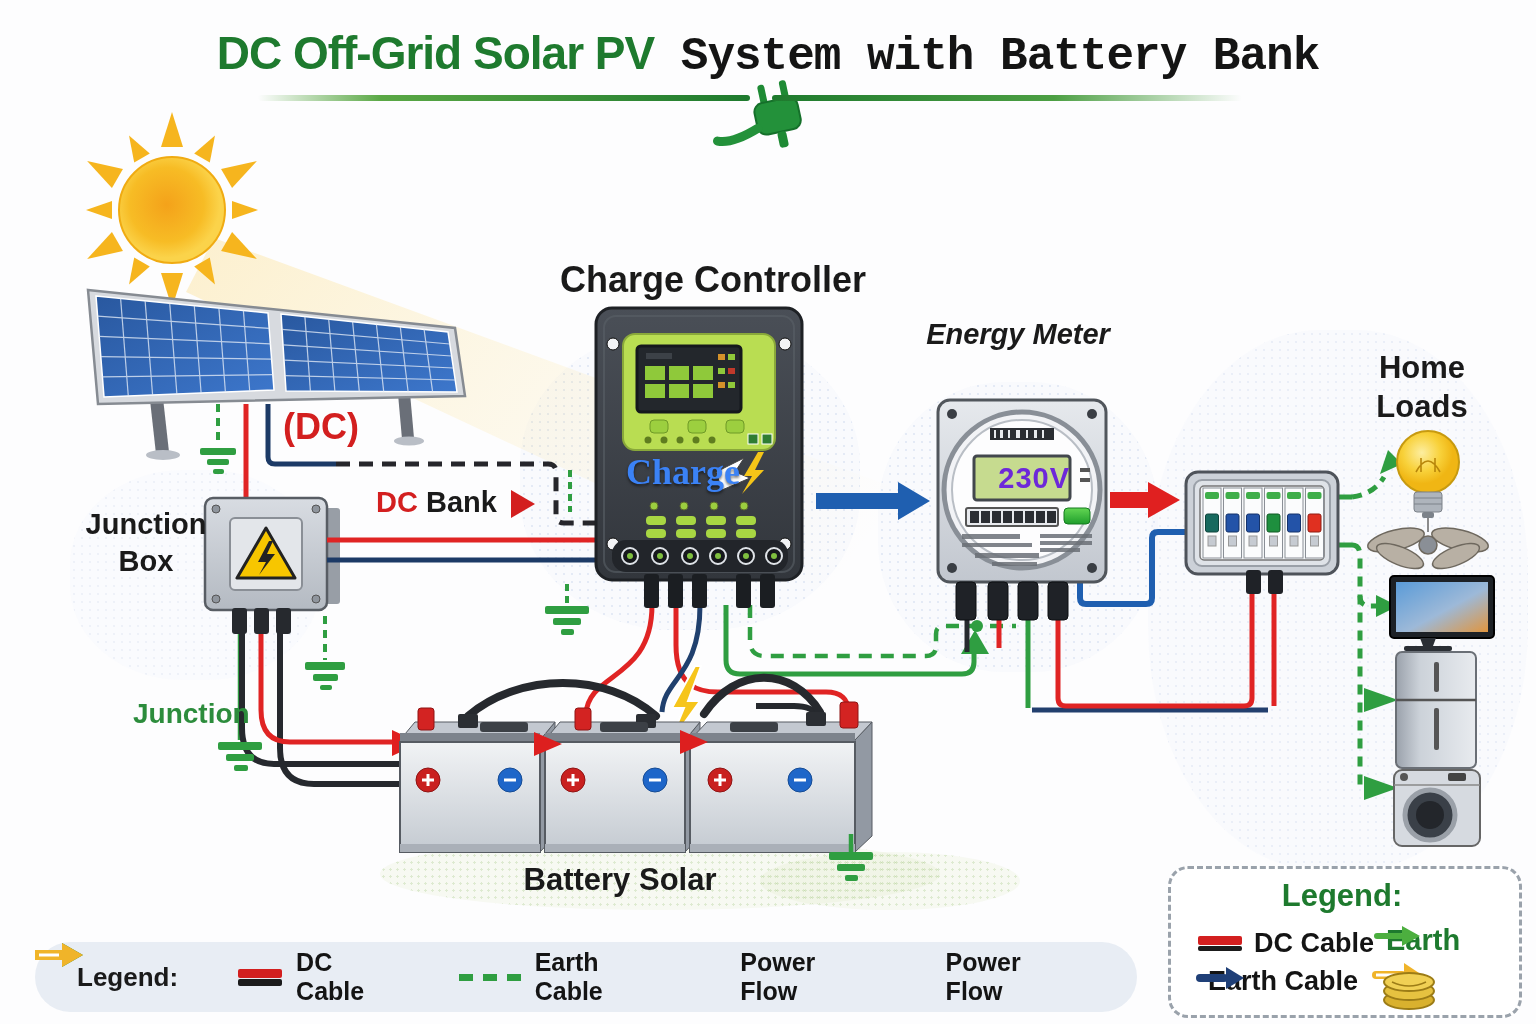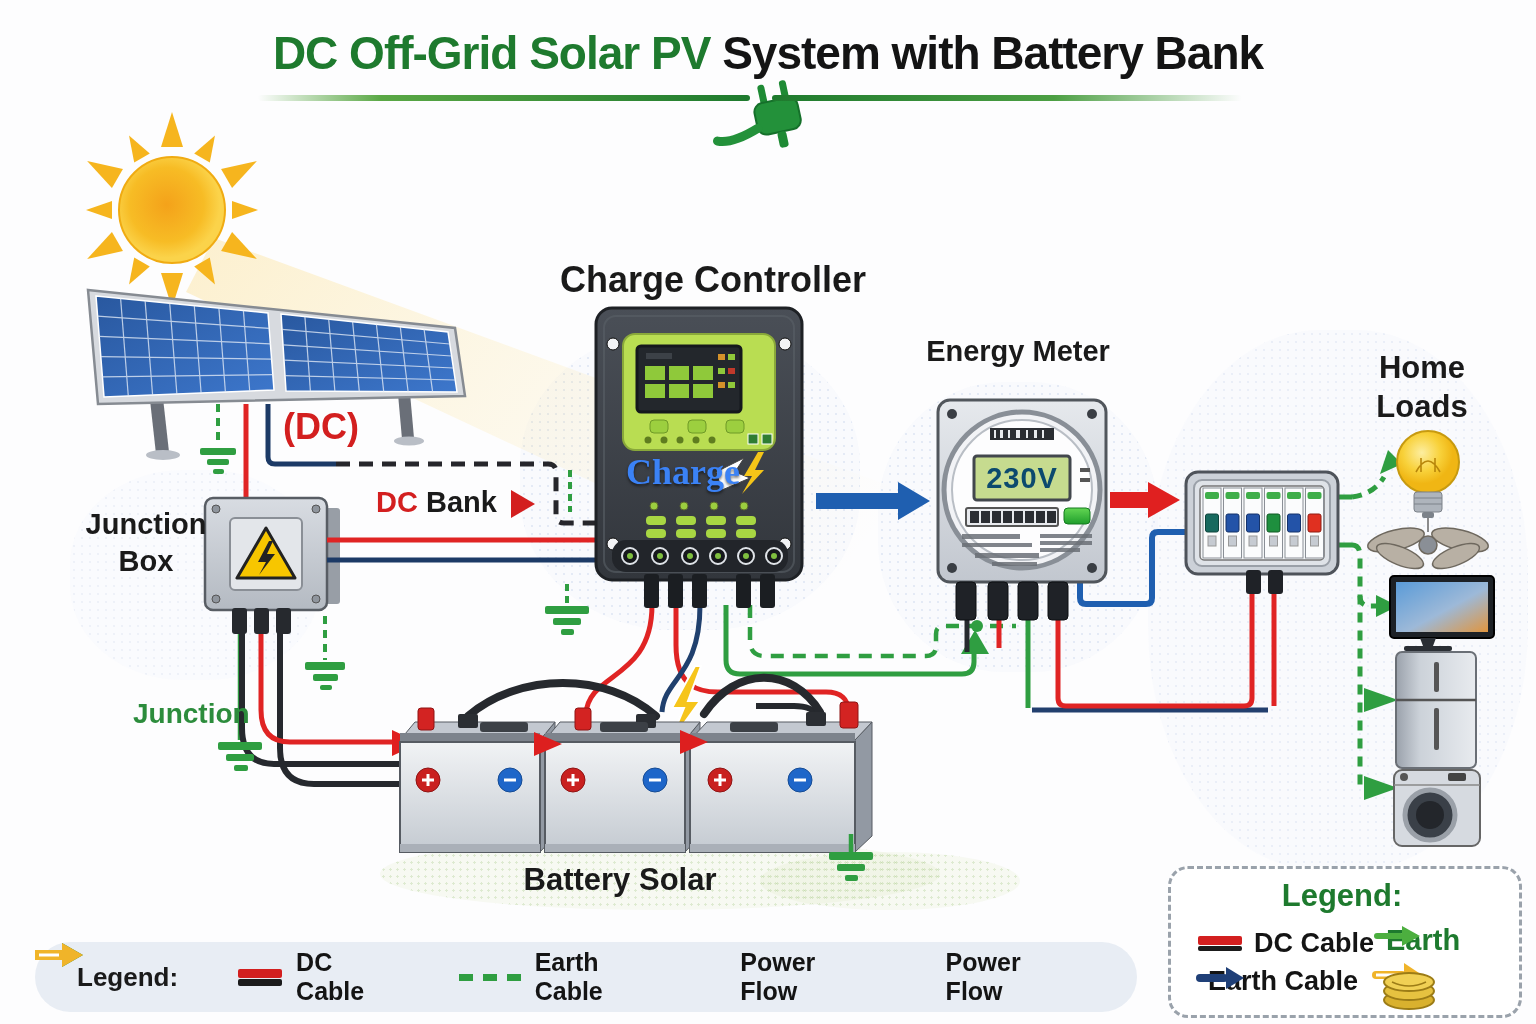--- a/index.html
+++ b/index.html
@@ -7,39 +7,39 @@
     font-family:"Liberation Sans",sans-serif;}
   svg{position:absolute;left:0;top:0;}
   .dots{position:absolute;border-radius:45%;opacity:.6;
     background-image:radial-gradient(rgba(130,160,210,.30) 1.3px, transparent 1.4px);
     background-size:8px 8px;background-color:rgba(195,212,238,.14);}
   .gdots{position:absolute;border-radius:50%;opacity:.5;
     background-image:radial-gradient(rgba(150,190,110,.55) 1.2px, transparent 1.3px);
     background-size:7px 7px;background-color:rgba(205,220,160,.25);}
   .lbl{position:absolute;font-weight:bold;color:#1a1a1a;white-space:nowrap;}
   .title-wrap{left:0;top:26px;width:1536px;text-align:center;font-size:46px;letter-spacing:-1px;}
-  .title-green{color:#1e7a2e;} .title-dark{color:#141414;}
+  .title-green{color:#1e7a2e;} .title-dark{color:#141414;font-family:Liberation Mono, monospace;}
   .u-left{position:absolute;left:258px;top:95px;width:492px;height:6px;border-radius:3px;
     background:linear-gradient(90deg,rgba(120,180,90,0),#5aa845 25%,#1e7a2e);}
   .u-right{position:absolute;left:772px;top:95px;width:470px;height:6px;border-radius:3px;
     background:linear-gradient(90deg,#1e7a2e,#4c9f43 60%,rgba(120,180,90,0));}
   .dc-lbl{left:283px;top:406px;font-size:36px;color:#d31f1f;}
   .dccable-lbl{left:376px;top:486px;font-size:29px;}
   .red-txt{color:#d31f1f;} .dark-txt{color:#1a1a1a;}
   .tri-right{display:inline-block;width:0;height:0;border-left:24px solid #d31f1f;
     border-top:14px solid transparent;border-bottom:14px solid transparent;margin-left:14px;vertical-align:middle;}
   .jb-lbl{left:84px;top:506px;width:124px;text-align:center;font-size:29px;line-height:37px;}
   .earthing-lbl{left:133px;top:698px;font-size:28px;color:#2c8c3c;}
   .cc-lbl{left:560px;top:259px;width:280px;text-align:center;font-size:36px;}
-  .em-lbl{left:902px;top:332px;width:232px;text-align:center;font-size:29px;line-height:38px;}
+  .em-lbl{left:902px;top:315px;width:232px;text-align:center;font-size:29px;line-height:38px;font-style:italic;}
   .hl-lbl{left:1368px;top:348px;width:108px;text-align:center;font-size:31px;line-height:39px;}
   .bb-lbl{left:500px;top:862px;width:240px;text-align:center;font-size:31px;}
   .charge-txt{left:626px;top:451px;font-size:36px;color:#3b82f6;text-shadow:0 2px 3px rgba(0,0,0,.55);font-family:Liberation Serif, serif;}
-  .meter-read{left:974px;top:458px;width:96px;height:40px;line-height:40px;text-align:center;
-    font-size:29px;color:#0c4a6e;letter-spacing:1px;}
+  .meter-read{left:974px;top:458px;width:96px;height:40px;line-height:40px;text-align:right;
+    font-size:29px;color:#6d28d9;letter-spacing:1px;}
   .legend-bar{position:absolute;left:35px;top:942px;width:1102px;height:70px;background:#e8edf4;
     border-radius:35px;display:flex;align-items:center;box-sizing:border-box;padding:0 0 0 42px;}
   .legend-bar .lb-title{font-size:26px;font-weight:bold;color:#1a1a1a;margin-right:60px;}
   .lb-item{display:flex;align-items:center;margin-right:58px;}
   .lb-item .lb-label{font-size:25px;font-weight:bold;color:#141414;margin-left:14px;}
   .sw-dc{display:inline-block;}
   .sw-dc .r{width:44px;height:9px;background:#d31f1f;border-radius:2px;}
   .sw-dc .b{width:44px;height:7px;background:#1b1b1b;border-radius:2px;margin-top:1px;}
   .sw-dash{width:64px;height:0;border-top:7px dashed #2f9e41;}
   .legend-box{position:absolute;left:1168px;top:866px;width:348px;height:146px;

